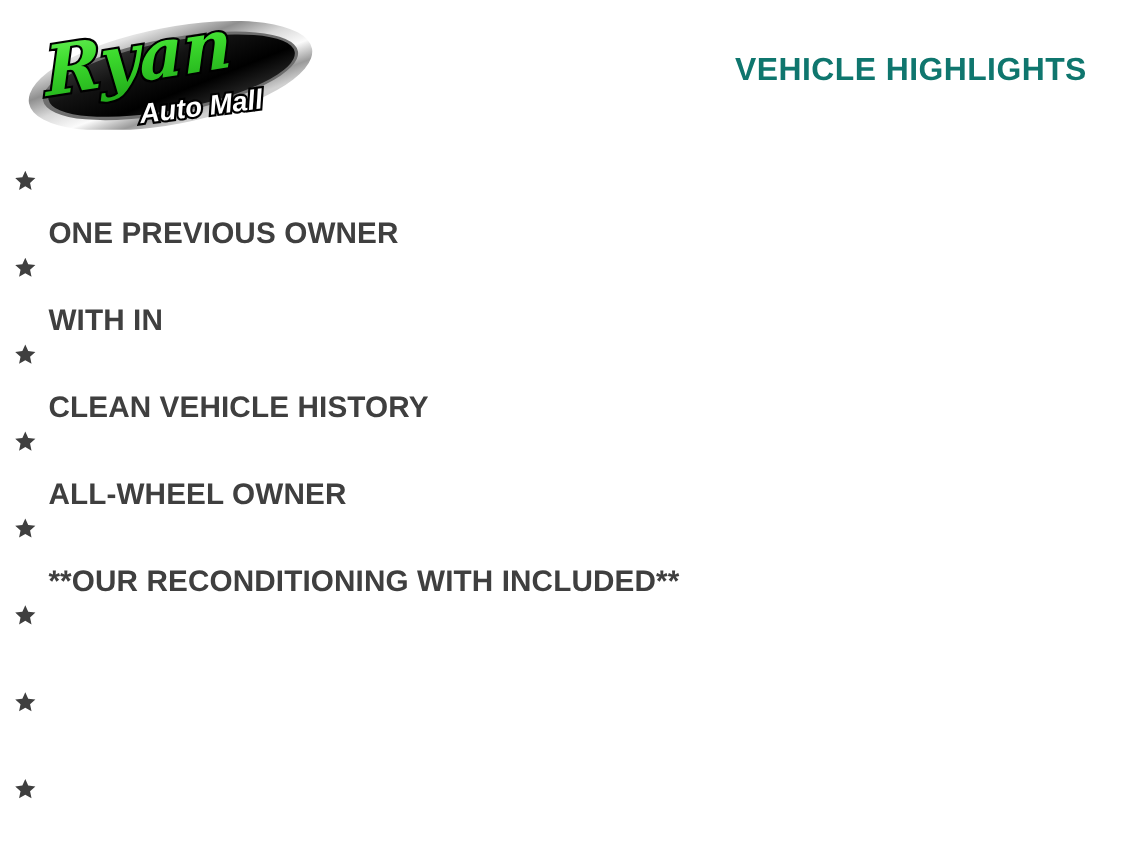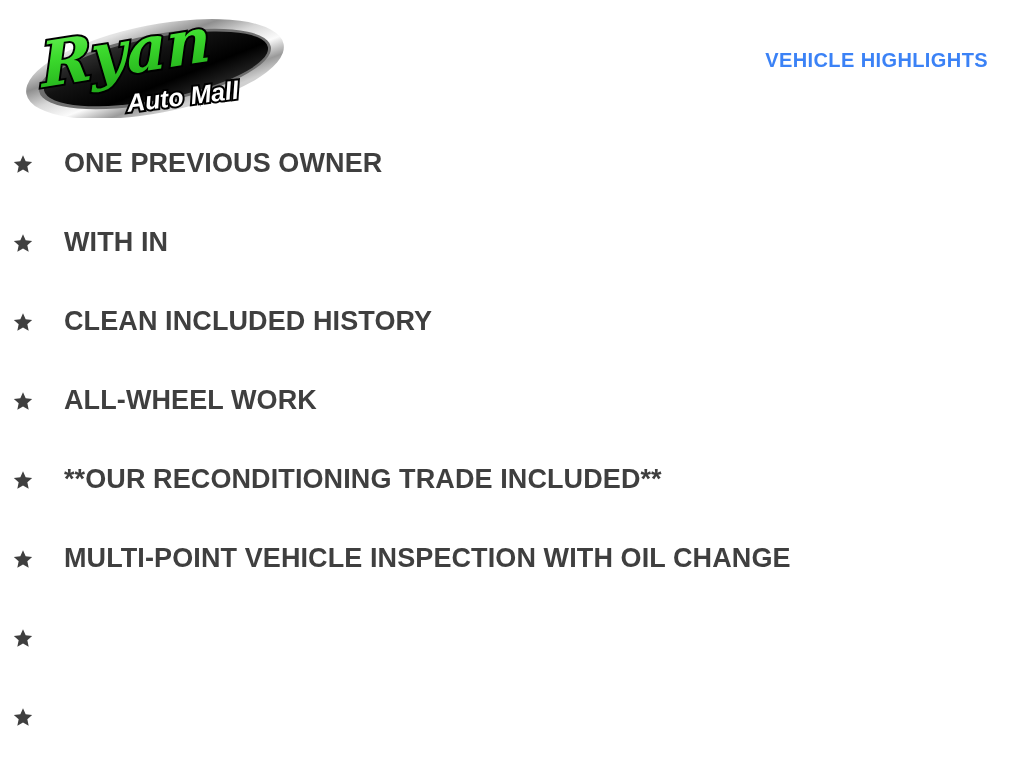--- a/index.html
+++ b/index.html
@@ -46,44 +46,44 @@
     height: 106px;
   }
 
   
   .page-title {
     position: absolute;
     right: 36px;
     top: 50px;
     margin: 0;
     font-family: "Liberation Sans", sans-serif;
-    font-size: 20px;
+    font-size: 29px;
     font-weight: bold;
     letter-spacing: 0.4px;
-    color: #3b82f6;
+    color: #0f766e;
     white-space: nowrap;
     line-height: 1;
   }
 
   
   .highlights {
     position: absolute;
     left: 0;
     top: 148px;
     width: 1024px;
     margin: 0;
     padding: 0;
     list-style: none;
   }
   .highlight-item {
     position: relative;
     height: 79px;
-    padding-left: 64px;
+    padding-left: 44px;
     display: flex;
-    align-items: flex-start;
+    align-items: flex-end;
   }
   .star-icon {
     position: absolute;
     left: 13px;
     top: 6px;
     width: 20px;
     height: 20px;
     color: #3f3f3f;
     line-height: 1;
   }
@@ -168,48 +168,47 @@
       </span>
       <span class="highlight-text">WITH IN</span>
     </li>
 
     <li class="highlight-item">
       <span class="star-icon">
         <svg viewBox="0 0 24 24" xmlns="http://www.w3.org/2000/svg">
             <polygon fill="currentColor" points="12,1.5 15.2,8.6 23,9.5 17.2,14.7 18.8,22.4 12,18.5 5.2,22.4 6.8,14.7 1,9.5 8.8,8.6"></polygon>
           </svg>
       </span>
-      <span class="highlight-text">CLEAN INCLUDED HISTORY</span>
-    </li>
-
-    <li class="highlight-item">
-      <span class="star-icon">
-        <svg viewBox="0 0 24 24" xmlns="http://www.w3.org/2000/svg">
-            <polygon fill="currentColor" points="12,1.5 15.2,8.6 23,9.5 17.2,14.7 18.8,22.4 12,18.5 5.2,22.4 6.8,14.7 1,9.5 8.8,8.6"></polygon>
-          </svg>
-      </span>
-      <span class="highlight-text">ALL-WHEEL WORK</span>
-    </li>
-
-    <li class="highlight-item">
-      <span class="star-icon">
-        <svg viewBox="0 0 24 24" xmlns="http://www.w3.org/2000/svg">
-            <polygon fill="currentColor" points="12,1.5 15.2,8.6 23,9.5 17.2,14.7 18.8,22.4 12,18.5 5.2,22.4 6.8,14.7 1,9.5 8.8,8.6"></polygon>
-          </svg>
-      </span>
-      <span class="highlight-text">**OUR RECONDITIONING TRADE INCLUDED**</span>
-    </li>
-
-    <li class="highlight-item">
-      <span class="star-icon">
-        <svg viewBox="0 0 24 24" xmlns="http://www.w3.org/2000/svg">
-            <polygon fill="currentColor" points="12,1.5 15.2,8.6 23,9.5 17.2,14.7 18.8,22.4 12,18.5 5.2,22.4 6.8,14.7 1,9.5 8.8,8.6"></polygon>
-          </svg>
-      </span>
-      <span class="highlight-text">MULTI-POINT VEHICLE INSPECTION WITH OIL CHANGE</span>
+      <span class="highlight-text">CLEAN VEHICLE HISTORY</span>
+    </li>
+
+    <li class="highlight-item">
+      <span class="star-icon">
+        <svg viewBox="0 0 24 24" xmlns="http://www.w3.org/2000/svg">
+            <polygon fill="currentColor" points="12,1.5 15.2,8.6 23,9.5 17.2,14.7 18.8,22.4 12,18.5 5.2,22.4 6.8,14.7 1,9.5 8.8,8.6"></polygon>
+          </svg>
+      </span>
+      <span class="highlight-text">ALL-WHEEL OWNER</span>
+    </li>
+
+    <li class="highlight-item">
+      <span class="star-icon">
+        <svg viewBox="0 0 24 24" xmlns="http://www.w3.org/2000/svg">
+            <polygon fill="currentColor" points="12,1.5 15.2,8.6 23,9.5 17.2,14.7 18.8,22.4 12,18.5 5.2,22.4 6.8,14.7 1,9.5 8.8,8.6"></polygon>
+          </svg>
+      </span>
+      <span class="highlight-text">**OUR RECONDITIONING WITH INCLUDED**</span>
+    </li>
+
+    <li class="highlight-item">
+      <span class="star-icon">
+        <svg viewBox="0 0 24 24" xmlns="http://www.w3.org/2000/svg">
+            <polygon fill="currentColor" points="12,1.5 15.2,8.6 23,9.5 17.2,14.7 18.8,22.4 12,18.5 5.2,22.4 6.8,14.7 1,9.5 8.8,8.6"></polygon>
+          </svg>
+      </span>
     </li>
 
     <li class="highlight-item">
       <span class="star-icon">
         <svg viewBox="0 0 24 24" xmlns="http://www.w3.org/2000/svg">
             <polygon fill="currentColor" points="12,1.5 15.2,8.6 23,9.5 17.2,14.7 18.8,22.4 12,18.5 5.2,22.4 6.8,14.7 1,9.5 8.8,8.6"></polygon>
           </svg>
       </span>
     </li>
 

